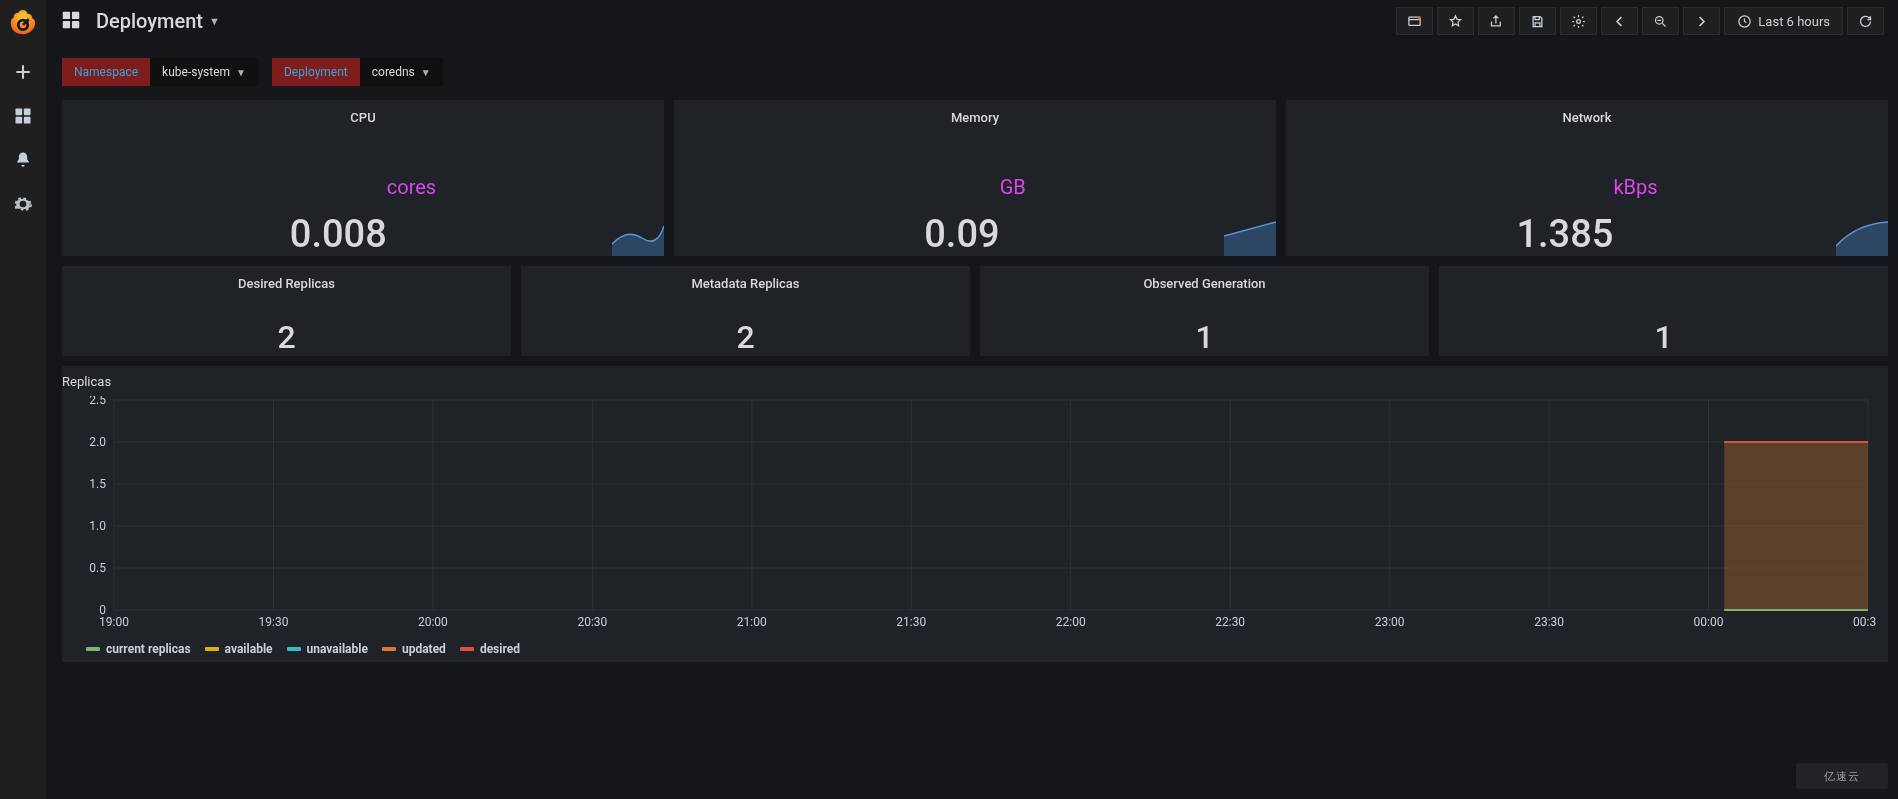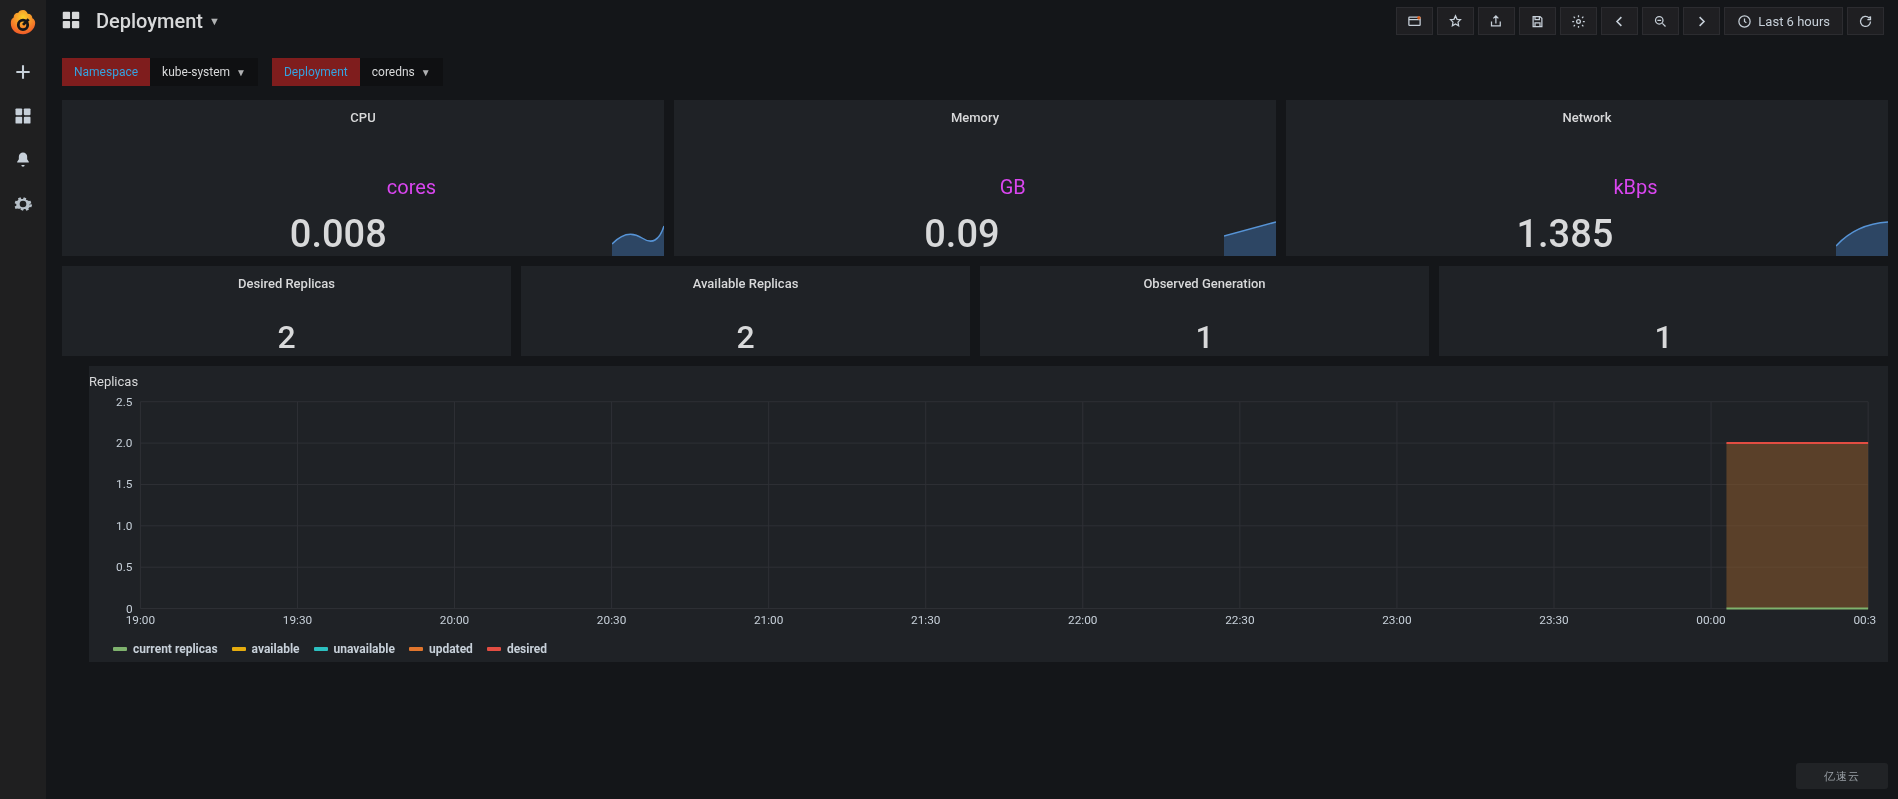--- a/index.html
+++ b/index.html
@@ -98,21 +98,21 @@
   .bigstat .num { font-size:38px; font-weight:500; color:#d8d9da; }
   .bigstat .unit { font-size:20px; color:#d946ef; align-self:center; margin-top:17px; }
   .small .bigstat .num { font-size:32px; }
   .spark {
     position:absolute; right:0; bottom:0;
     width:52px; height:40px;
   }
   .spark svg { width:100%; height:100%; }
 
   
-  .chart-panel { height:296px; background:#1f2226; position:relative;margin-left:27px; }
+  .chart-panel { height:296px; background:#1f2226; position:relative; }
   .chart-panel .title { padding-top:8px; }
   .chart-svg { position:absolute; left:12px; right:12px; top:30px; bottom:28px; }
   .legend {
     position:absolute; left:24px; bottom:6px;
     display:flex; gap:14px; font-size:12px; color:#c7d0d9;font-weight:bold;
   }
   .legend .item { display:flex; align-items:center; gap:6px; }
   .legend .swatch { width:14px; height:4px; border-radius:1px; }
 
   
@@ -304,21 +304,21 @@
   </div>
 
   <div class="row small">
     <div class="panel">
       <div class="title">Desired Replicas</div>
       <div class="bigstat" style="top:16px">
         <span class="num">2</span>
       </div>
     </div>
     <div class="panel">
-      <div class="title">Available Replicas</div>
+      <div class="title">Metadata Replicas</div>
       <div class="bigstat" style="top:16px">
         <span class="num">2</span>
       </div>
     </div>
     <div class="panel">
       <div class="title">Observed Generation</div>
       <div class="bigstat" style="top:16px">
         <span class="num">1</span>
       </div>
     </div>

